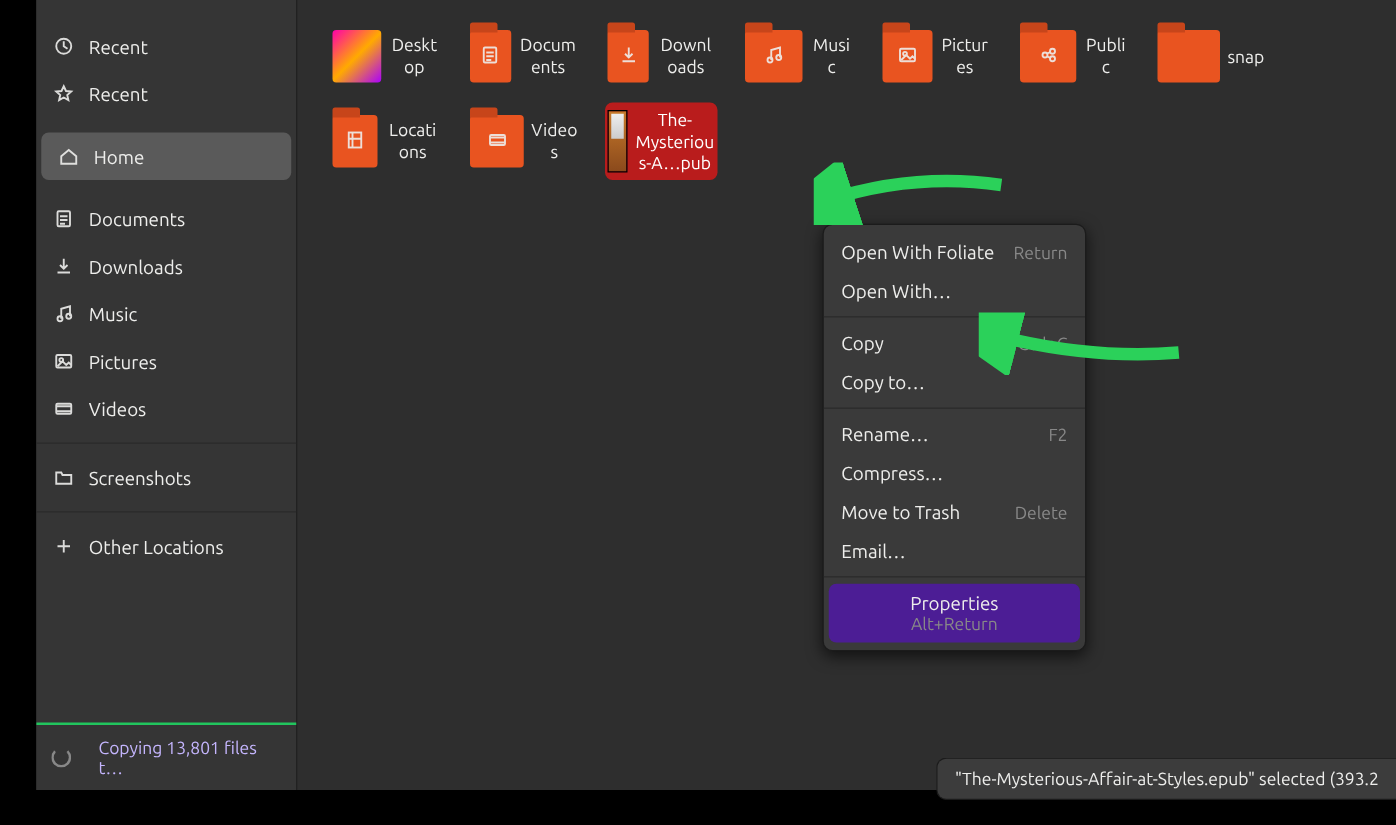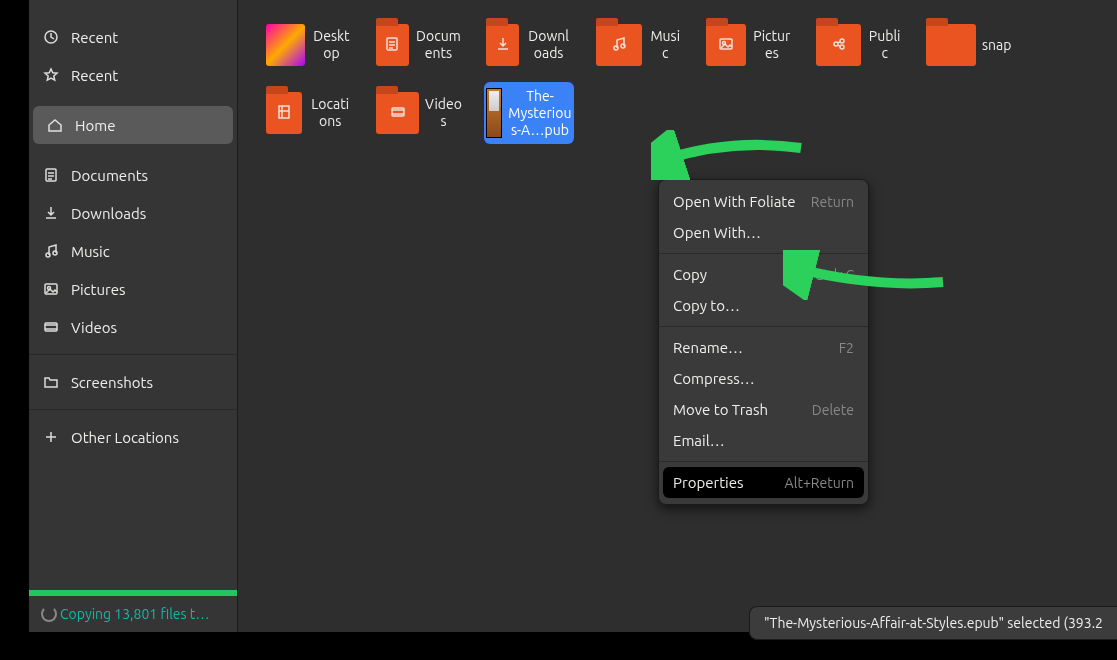--- a/index.html
+++ b/index.html
@@ -44,24 +44,24 @@
       background: #5a5a5a;
       border-radius: 6px;
       margin: 12px 4px;
     }
     .sidebar-item .icon { width: 16px; display:flex; justify-content:center; opacity:.9; }
     .sidebar-sep { height: 1px; background: #2a2a2a; margin: 8px 0; }
     .sidebar-bottom {
       padding: 10px 12px;
       display: flex;
       align-items: center;
-      gap: 3px;
-      border-top: 6px solid #22c55e;
+      gap: 22px;
+      border-top: 2px solid #22c55e;
       font-size: 14px;
-      color: #14b8a6;
+      color: #c4b5fd;
     }
     .spinner {
       width: 16px; height: 16px;
       border: 2px solid #888;
       border-top-color: transparent;
       border-radius: 50%;
     }
     .main {
       flex: 1;
       background: #2e2e2e;
@@ -78,21 +78,21 @@
       width: 90px;
       display: flex;
       flex-direction: row;
       align-items: center;
       gap: 6px;
       padding: 6px 2px;
       border-radius: 6px;
       text-align: center;
       font-size: 14px;
     }
-    .file-item.selected { background: #3b82f6; color: #fff; }
+    .file-item.selected { background: #b91c1c; color: #fff; }
     .folder-icon {
       width: 50px; height: 42px;
       background: #e95420;
       border-radius: 3px;
       position: relative;
       display: flex; align-items: center; justify-content: center;
     }
     .folder-icon::before {
       content: "";
       position: absolute;
@@ -133,21 +133,21 @@
       box-shadow: 0 4px 12px rgba(0,0,0,.6);
     }
     .ctx-item {
       display: flex;
       justify-content: space-between;
       align-items: center;
       padding: 7px 14px;
       font-size: 15px;
       cursor: pointer;
     }
-    .ctx-item.hover { background: #000000; border-radius: 6px; margin: 0 4px; padding: 7px 10px; }
+    .ctx-item.hover { background: #4c1d95; border-radius: 6px; margin: 0 4px; padding: 7px 10px; flex-direction: column; }
     .ctx-item .shortcut { color: #888; font-size: 14px; }
     .ctx-sep { height: 1px; background: #2a2a2a; margin: 5px 0; }
 
     .arrow {
       position: absolute;
       pointer-events: none;
     }
     .arrow svg { display: block; }
 
     .status-bar {

